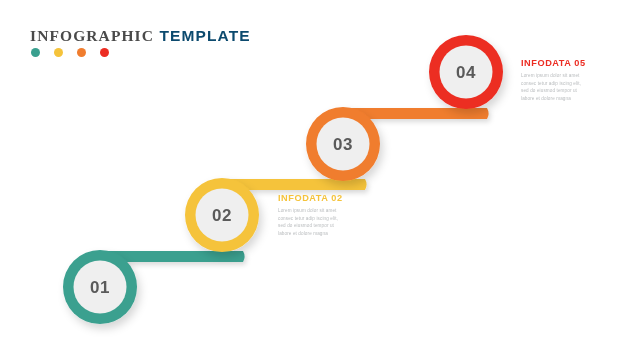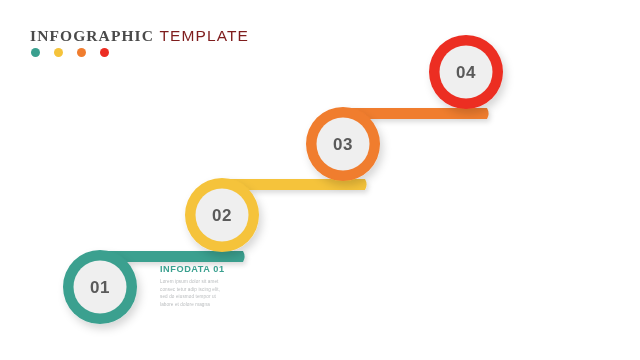--- a/index.html
+++ b/index.html
@@ -7,21 +7,21 @@
     width:640px;height:360px;background:#ffffff;
     font-family:"Liberation Sans", sans-serif;
     overflow:hidden;position:relative;
   }
   #stage{position:absolute;inset:0;width:640px;height:360px;}
 
   
   .header{position:absolute;left:30px;top:28px;}
   .title{font-size:15.5px;letter-spacing:1.1px;line-height:1;white-space:nowrap;}
   .title .strong{font-weight:bold;color:#4a4a4a;font-family:Liberation Serif, serif;}
-  .title .light{font-weight:normal;color:#7f1d1d;}
+  .title .light{font-weight:bold;color:#0c4a6e;}
   .dots{position:absolute;left:1px;top:20px;display:flex;gap:14px;}
   .dot{width:9px;height:9px;border-radius:50%;}
 
   
   #graphic{position:absolute;left:0;top:0;}
 
   
   .block{position:absolute;}
   .block .heading{
     font-size:9.2px;font-weight:bold;letter-spacing:.55px;
@@ -95,26 +95,35 @@
       <text id="num2" class="num" x="343" y="144" text-anchor="middle" dominant-baseline="central" fill="#5A5A5A">03</text>
     </g>
 
     <g>
       <circle id="ring3" cx="466" cy="72" r="37" filter="url(#softshadow)" fill="#EC2D23"></circle>
       <circle id="inner3" cx="466" cy="72" r="26.5" fill="#EFEFEF"></circle>
       <text id="num3" class="num" x="466" y="72" text-anchor="middle" dominant-baseline="central" fill="#5A5A5A">04</text>
     </g>
   </svg>
 
-  <div class="block" style="left:160px;top:265px;">
-    <div class="heading" id="h0" style="color: rgb(58, 160, 143);">INFODATA 01</div>
-    <div class="body" id="b0">
+
+  <div class="block" style="left:278px;top:194px;">
+    <div class="heading" id="h1" style="color: rgb(245, 195, 59);">INFODATA 02</div>
+    <div class="body" id="b1">
         <span>Lorem ipsum dolor sit amet</span>
         <span>consec tetur adip iscing elit,</span>
         <span>sed do eiusmod tempor ut</span>
         <span>labore et dolore magna</span>
       </div>
   </div>
 
 
-
+  <div class="block" style="left:521px;top:59px;">
+    <div class="heading" id="h3" style="color: rgb(236, 45, 35);">INFODATA 05</div>
+    <div class="body" id="b3">
+        <span>Lorem ipsum dolor sit amet</span>
+        <span>consec tetur adip iscing elit,</span>
+        <span>sed do eiusmod tempor ut</span>
+        <span>labore et dolore magna</span>
+      </div>
+  </div>
 
 </div>
 
 </body></html>

